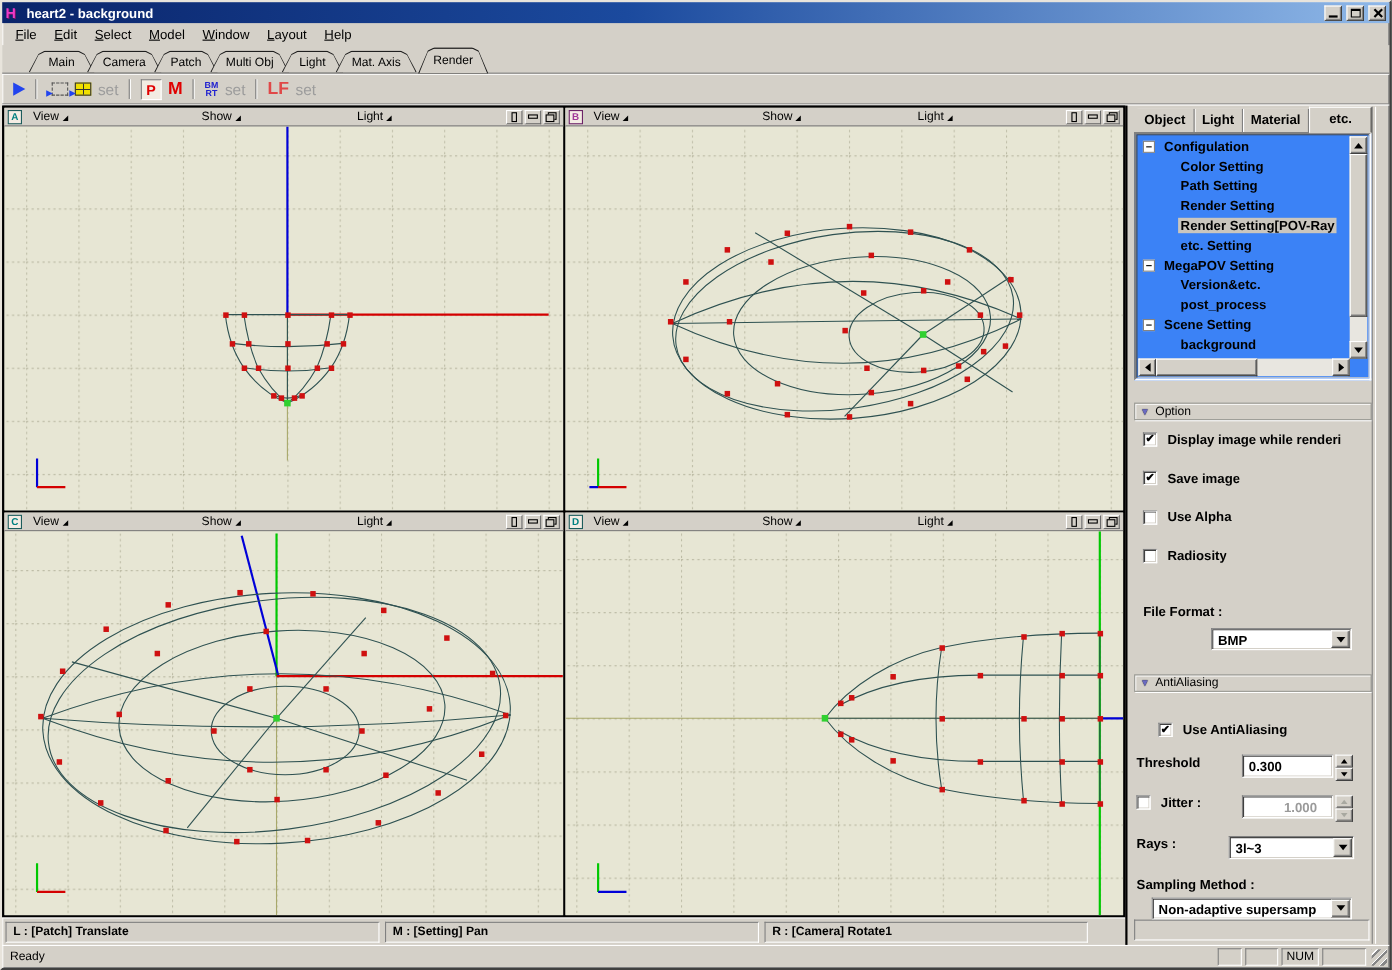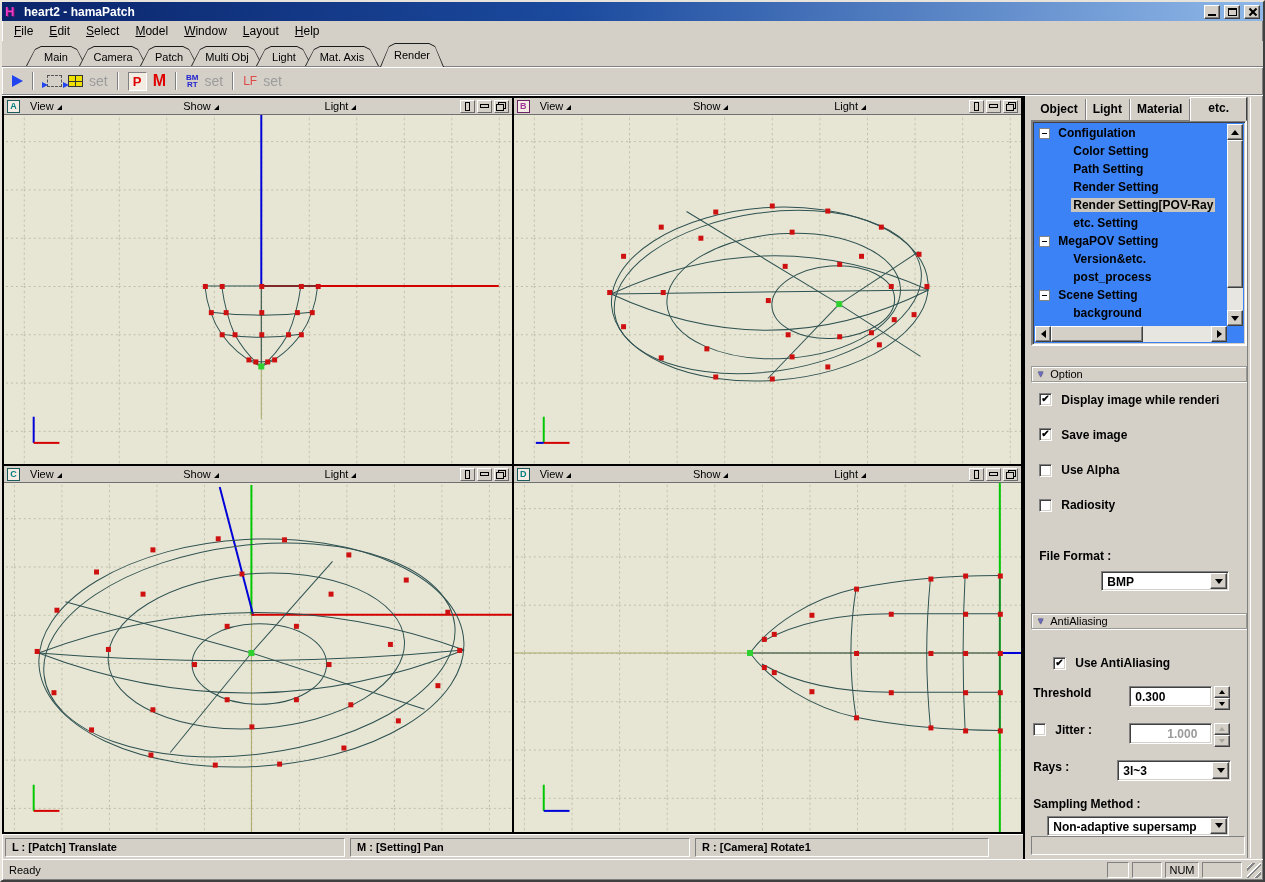--- a/index.html
+++ b/index.html
@@ -55,21 +55,21 @@
   width:0; height:0; border-left:6px solid #2244ee; border-top:3px solid transparent; border-bottom:3px solid transparent; }
 .grid-icon { width:15px; height:12px; background:#f0e000; border:1px solid #333; position:relative;
   background-image:linear-gradient(to right, transparent 6px, #333 6px, #333 7px, transparent 7px),
                    linear-gradient(to bottom, transparent 5px, #333 5px, #333 6px, transparent 6px); }
 .tool-set { color:#9c9c9c; font-size:14px; }
 .tool-p { width:19px; height:19px; border:1px solid; border-color:#808080 #fff #fff #808080;
   background:#f2ece2; color:#e00000; font-weight:bold; font-size:13px;
   display:flex; align-items:center; justify-content:center; }
 .tool-m { color:#e00000; font-weight:bold; font-size:16px; }
 .tool-bmrt { color:#2020d0; font-weight:bold; font-size:8px; line-height:7px; text-align:center; }
-.tool-lf { color:#e04848; font-weight:normal; font-size:12px; }
+.tool-lf { color:#e04848; font-weight:bold; font-size:16px; }
 
 
 .main { flex:1; display:flex; min-height:0; border-top:1px solid #fff; }
 .work-area { width:1031px; display:flex; flex-direction:column; min-height:0; }
 .vp-grid { flex:1; display:grid; grid-template-columns:1fr 1fr; grid-template-rows:1fr 1fr;
   gap:2px; background:#000; border:2px solid #000; min-height:0; }
 .viewport { background:#e7e6d4; display:flex; flex-direction:column; min-height:0; min-width:0; }
 .vp-header { height:17px; flex:0 0 auto; background:#d4d0c8; border-bottom:1px solid #707070;
   display:flex; align-items:center; padding:0 3px; font-size:11px; }
 .vp-letter { width:13px; height:13px; border:1px solid #333; background:#f4ece4;
@@ -189,21 +189,21 @@
 .grip { width:14px; height:15px; margin-left:5px; align-self:flex-end;
   background:repeating-linear-gradient(135deg, transparent 0 3px, #fff 3px 4px, #868686 4px 6px); }
 </style>
 </head>
 <body>
 
 <div class="app">
 
   <div class="titlebar">
     <div class="app-icon">H</div>
-    <span class="title-text">heart2 - hamaPatch</span>
+    <span class="title-text">heart2 - background</span>
     <div class="tb-btn">
         <div class="min-glyph"></div>
       </div>
     <div class="tb-btn">
         <div class="max-glyph"></div>
       </div>
     <div class="tb-btn">
         <div class="x-glyph"></div>
       </div>
   </div>

